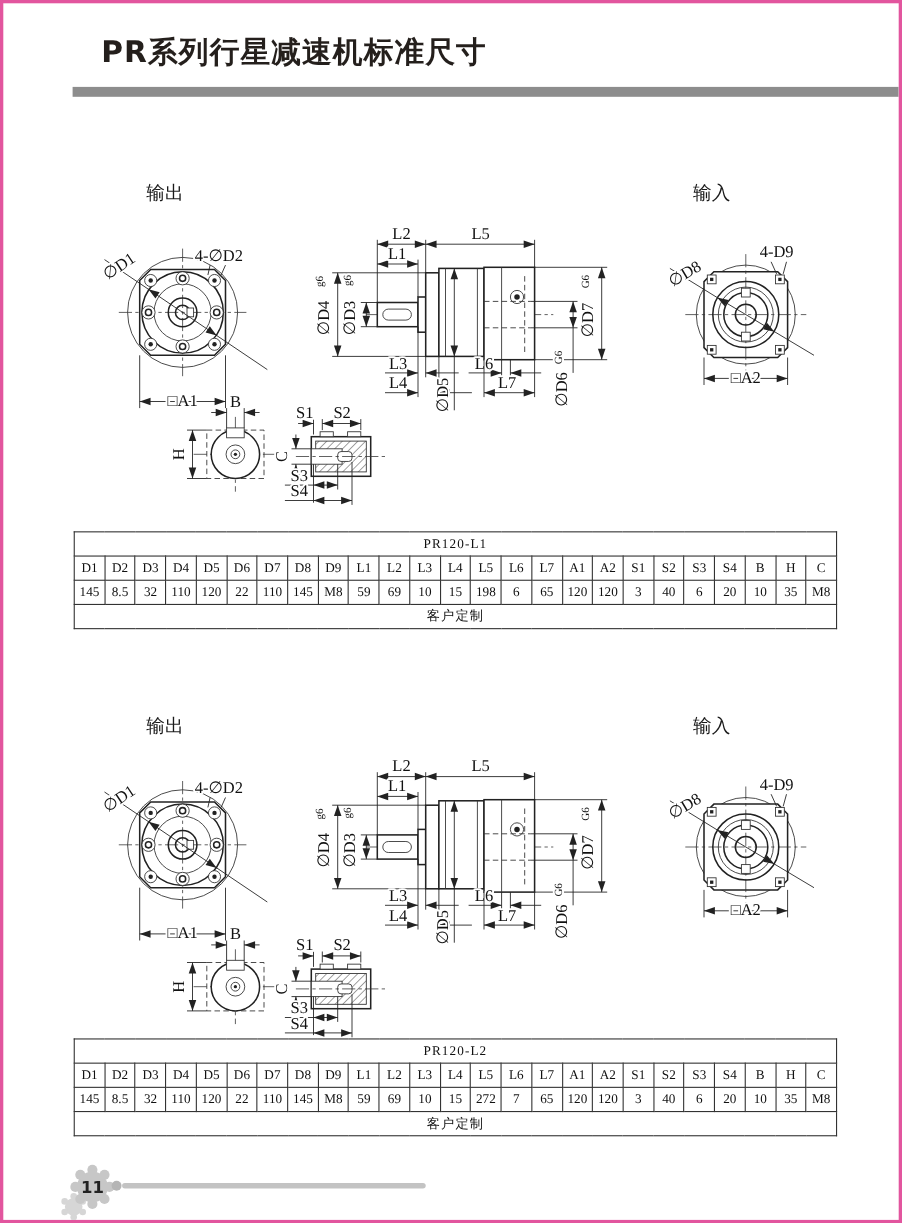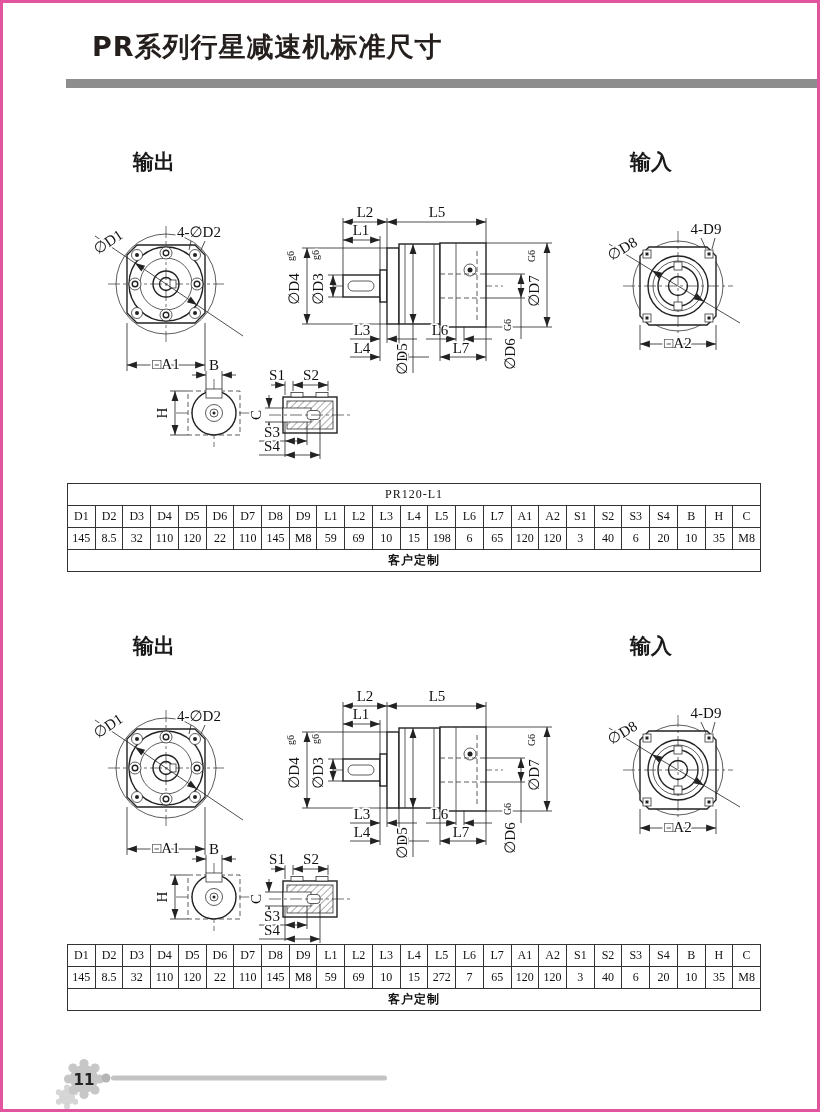--- a/index.html
+++ b/index.html
@@ -1,31 +1,31 @@
 <!DOCTYPE html>
 <html><head>
 <meta charset="utf-8">
 <style>
   html,body{margin:0;padding:0;background:#fff;font-family:"Liberation Sans",sans-serif;}
   .page{position:relative;width:820px;height:1112px;background:#fff;border:3px solid #e2559e;box-sizing:border-box;overflow:hidden;}
   .title{position:absolute;left:62px;top:26px;font-family:"DejaVu Sans",sans-serif;font-weight:bold;font-size:27px;color:#241f1c;letter-spacing:1px;margin-left:27px;}
   .title-bar{position:absolute;left:63px;top:76px;right:0;height:9px;background:#8d8d8d;}
   .section{position:absolute;left:0;width:820px;height:340px;}
-  .io-label{position:absolute;top:5px;font-family:"DejaVu Sans",sans-serif;font-weight:bold;font-size:21px;color:#1a1a1a;}
+  .io-label{position:absolute;top:21px;font-family:"DejaVu Sans",sans-serif;font-weight:normal;font-size:17px;color:#1a1a1a;}
   .io-label.out{left:130px;}
   .io-label.in{left:627px;}
   .drawing-slot{position:absolute;left:0;top:0;width:820px;height:330px;}
   .table-wrap{position:absolute;left:64px;width:694px;}
   table.dim-table{width:100%;border-collapse:collapse;table-layout:fixed;background:#fff;border-radius:17px;}
   table.dim-table td{border:1px solid #333;text-align:center;padding:0;color:#111;
     font-family:"Liberation Serif","DejaVu Serif",serif;font-size:12px;height:21px;overflow:hidden;}
   td.t-title{font-size:14.5px;height:23px;letter-spacing:1px;}
   td.t-head{font-size:12.5px;height:23px;}
   td.t-val{font-size:12px;height:21px;}
-  td.t-footer{font-size:14.5px;font-weight:bold;text-align:left;padding-left:7px;height:23px;letter-spacing:1px;}
+  td.t-footer{font-size:14.5px;font-weight:normal;text-align:left;padding-left:7px;height:23px;letter-spacing:1px;}
   
   svg.drawing{position:absolute;left:0;top:0;}
   .thick{stroke:#222;stroke-width:1.4;fill:none;}
   .thickf{stroke:#222;stroke-width:1.4;fill:#fff;}
   .thin{stroke:#333;stroke-width:0.8;fill:none;}
   .thinf{stroke:#333;stroke-width:0.8;fill:#fff;}
   .dim{stroke:#222;stroke-width:0.8;fill:none;}
   .cl{stroke:#333;stroke-width:0.7;fill:none;stroke-dasharray:12 3 3 3;}
   .hid{stroke:#333;stroke-width:0.8;fill:none;stroke-dasharray:5 3;}
   .dash{stroke:#333;stroke-width:0.8;fill:none;stroke-dasharray:5 3;}
@@ -565,20 +565,23 @@
     <line x1="256" y1="312" x2="282" y2="312" class="dim"></line>
     <line x1="282" y1="312" x2="317" y2="312" class="dim" marker-start="url(#arr)" marker-end="url(#arr)"></line>
     <text x="269" y="308" text-anchor="middle">S4</text>
   </g>
 </svg>
 </div>
     <div class="table-wrap" style="top:317px">
         <table class="dim-table">
           <tbody>
             <tr>
+              <td class="t-title" colspan="25">PR120-L2</td>
+            </tr>
+            <tr>
               <td class="t-head">D1</td>
               <td class="t-head">D2</td>
               <td class="t-head">D3</td>
               <td class="t-head">D4</td>
               <td class="t-head">D5</td>
               <td class="t-head">D6</td>
               <td class="t-head">D7</td>
               <td class="t-head">D8</td>
               <td class="t-head">D9</td>
               <td class="t-head">L1</td>

